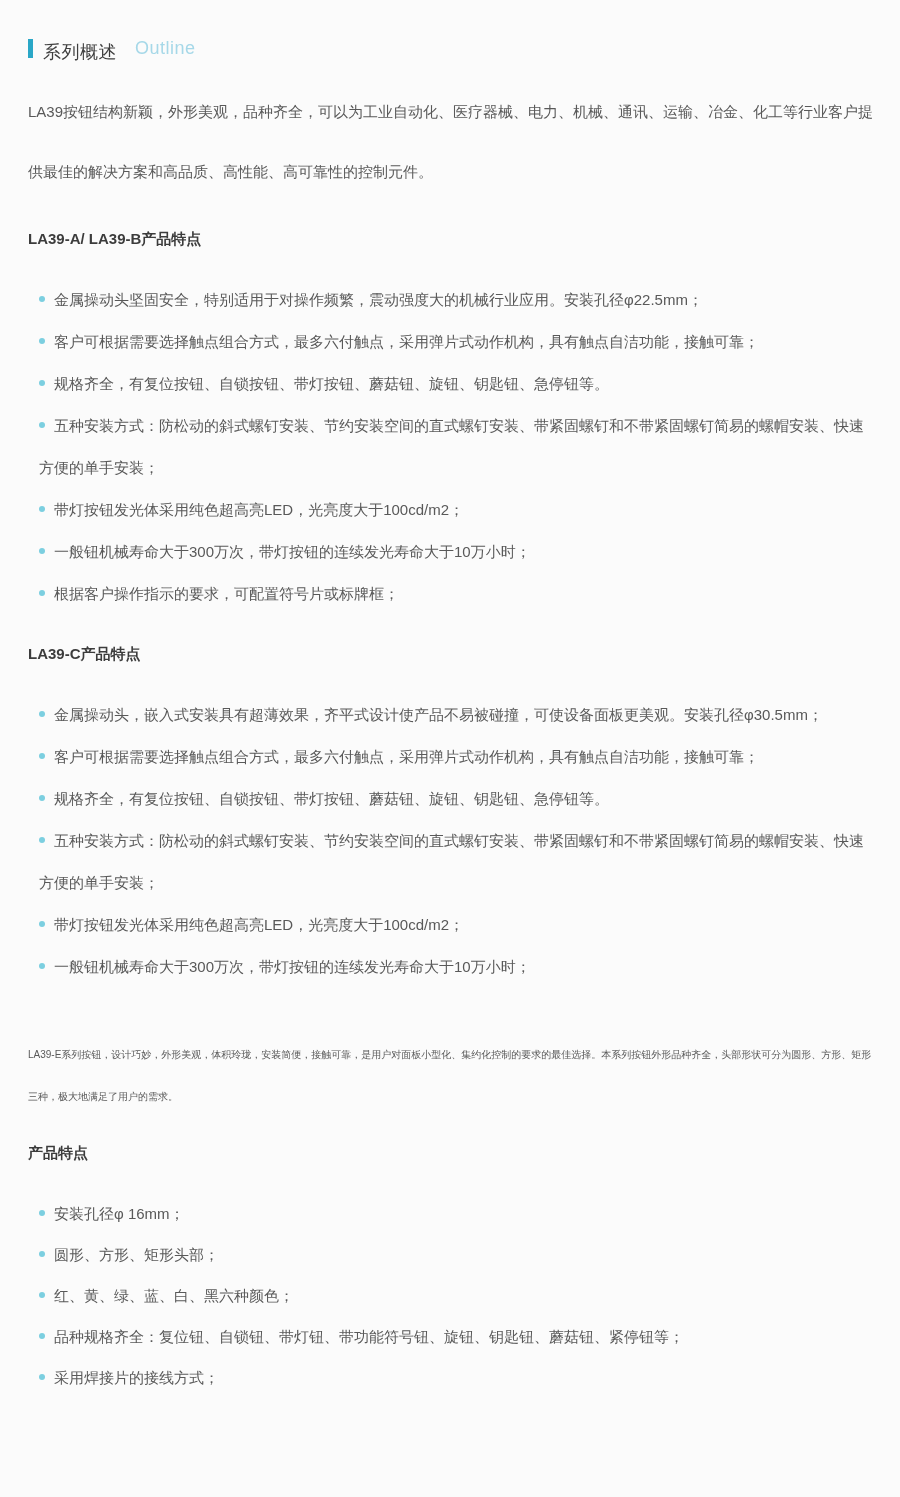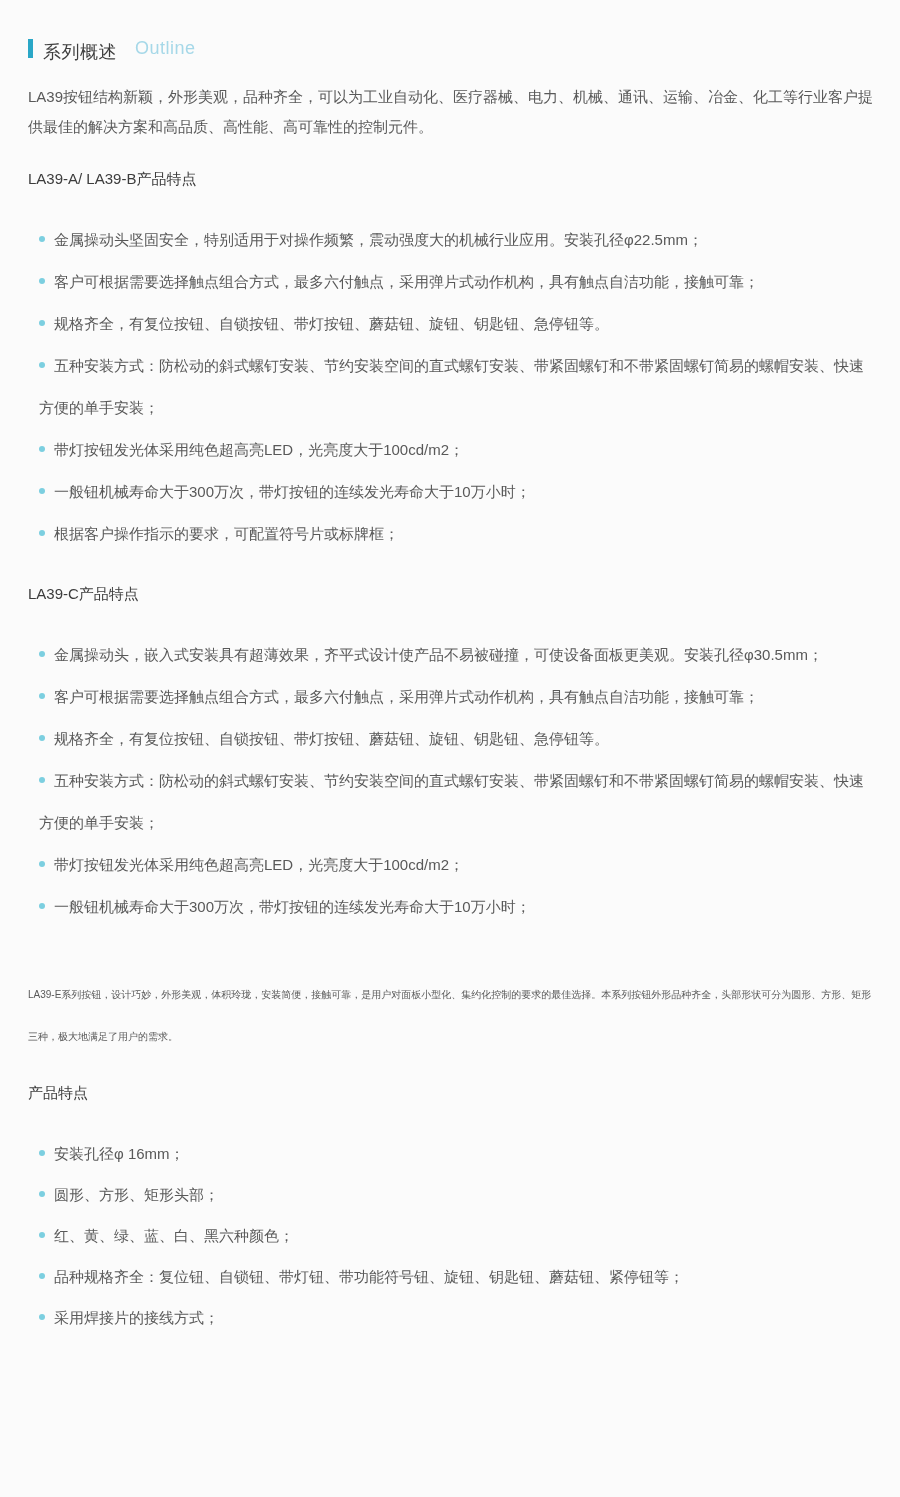--- a/index.html
+++ b/index.html
@@ -46,26 +46,26 @@
     font-size: 18px;
     color: var(--title-en, #a6d8e8);
     margin-left: 18px;
     letter-spacing: 0.5px;
   }
   
   .intro {
     margin: 22px 0 0 0;
     font-size: 15px;
     color: var(--body-text, #595959);
-    line-height: 30px;
+    line-height: 60px;
   }
   .feat-heading {
     margin: 28px 0 0 0;
     font-size: 15px;
-    font-weight: normal;
+    font-weight: bold;
     color: var(--heading, #3c3c3c);
   }
   ul.feat-list {
     list-style: none;
     margin: 30px 0 0 11px;
     padding: 0;
   }
   ul.feat-list li {
     font-size: 15px;
     color: var(--body-text, #595959);

